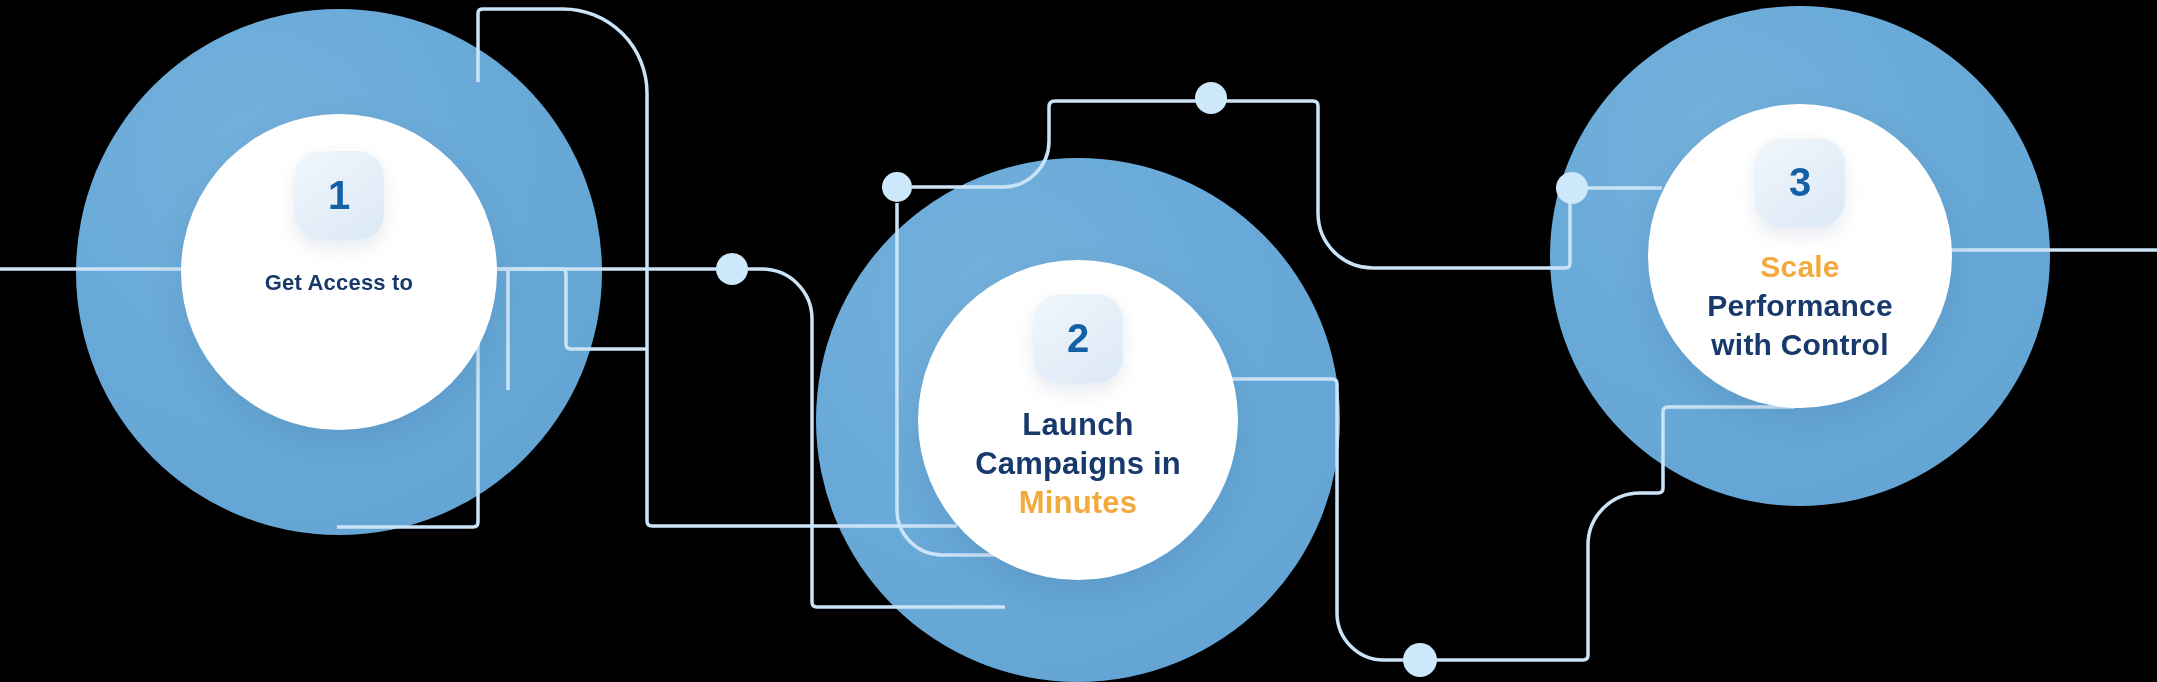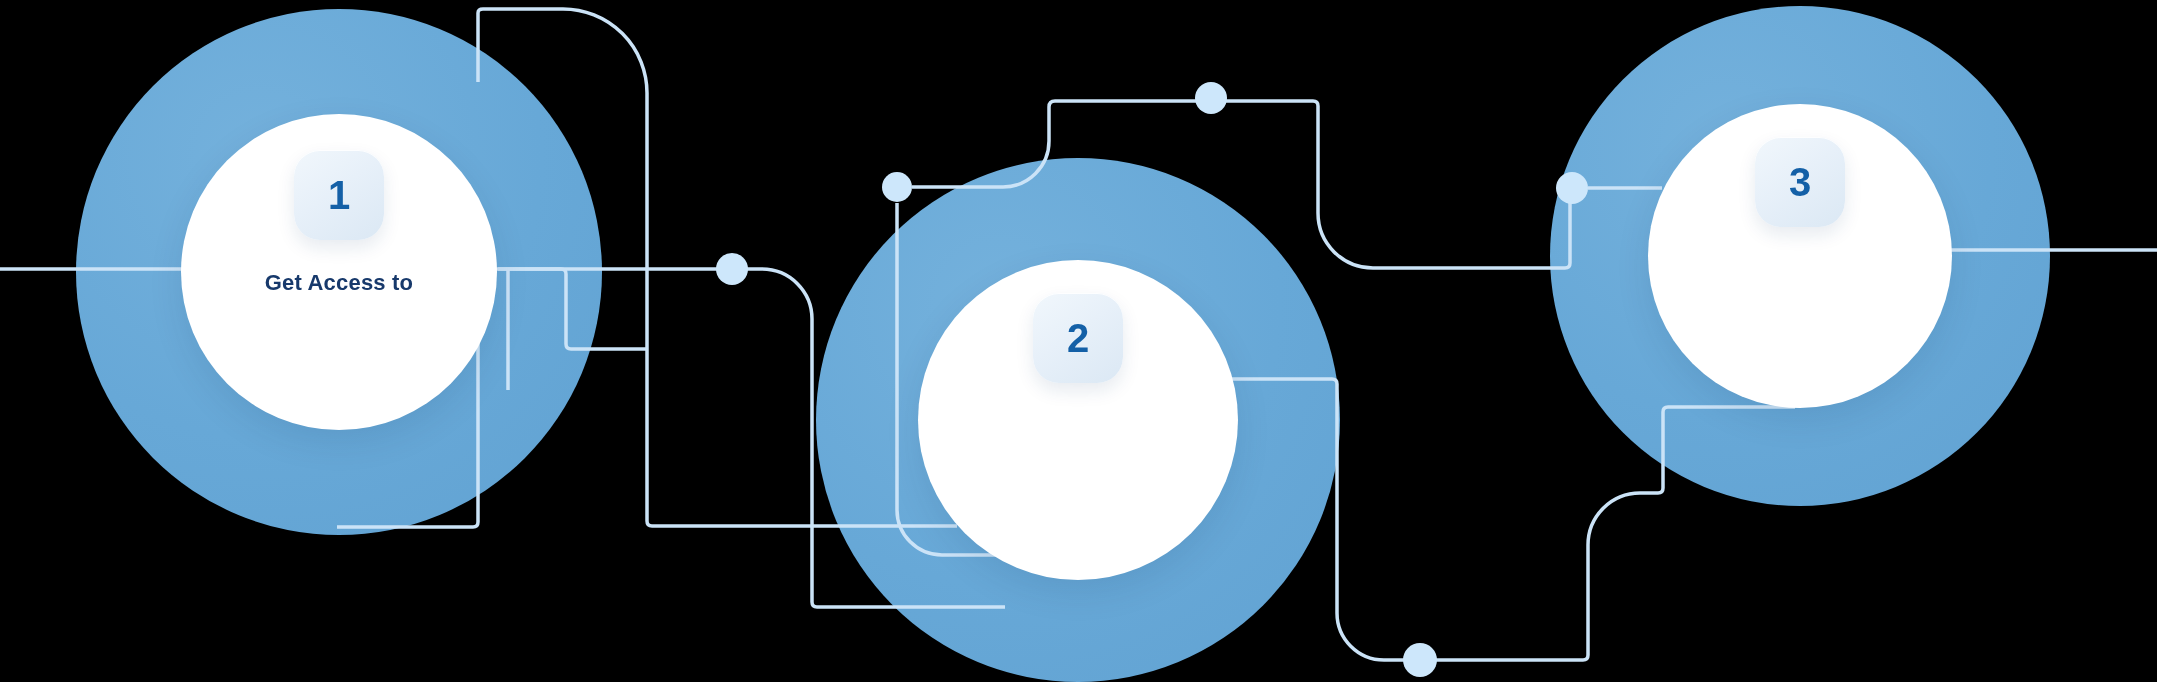--- a/index.html
+++ b/index.html
@@ -77,21 +77,29 @@
 
   <div class="white-circle white-c1">
     <div class="badge">1</div>
     <div class="step-text">
       <span class="navy">Get Access to</span>
     </div>
   </div>
 
   <div class="white-circle white-c2">
     <div class="badge">2</div>
+    <div class="step-text">
+      <span class="navy">Launch</span>
+      <span class="navy">Campaigns in</span>
+      <span class="orange">Minutes</span>
+    </div>
   </div>
 
   <div class="white-circle white-c3">
     <div class="badge">3</div>
     <div class="step-text">
+      <span class="orange">Scale</span>
+      <span class="navy">Performance</span>
+      <span class="navy">with Control</span>
     </div>
   </div>
 
 </div>
 
 </body></html>

